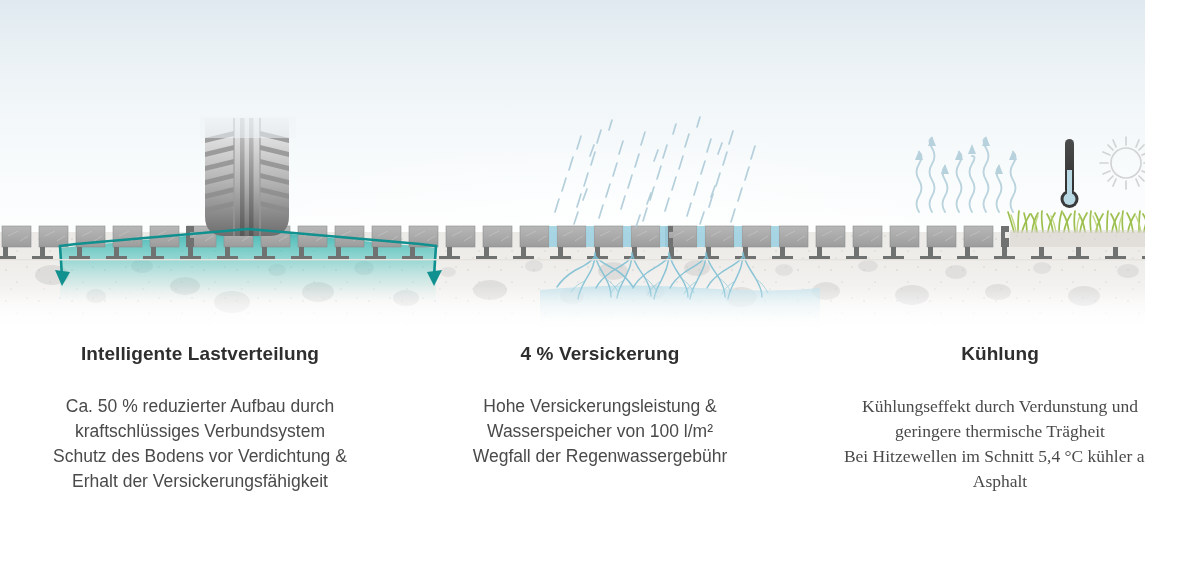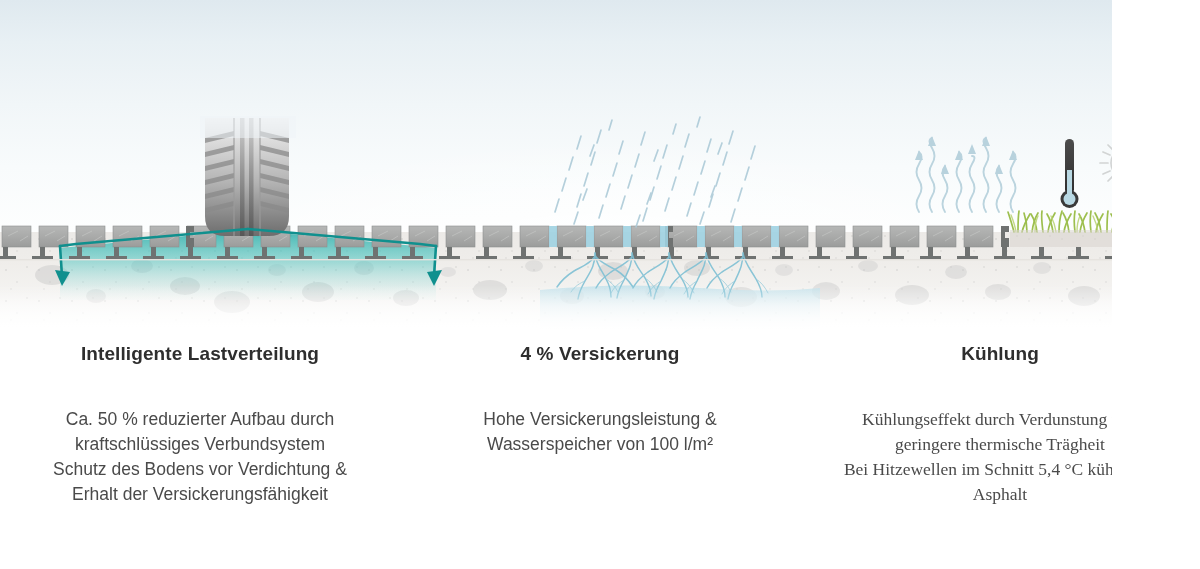--- a/index.html
+++ b/index.html
@@ -2,21 +2,21 @@
 <html lang="de"><head>
 <meta charset="utf-8">
 <title>Infografik</title>
 <style>
   html,body{margin:0;padding:0;}
   body{
     width:1200px;height:569px;overflow:hidden;
     background:#ffffff;
     font-family:"Liberation Sans","DejaVu Sans",sans-serif;
   }
-  #stage{position:relative;width:1112px;height:569px;overflow:hidden;background:#fff;}
+  #stage{position:relative;width:1112px;height:569px;overflow:hidden;background:#fff;padding-left:33px;}
 
   
   .sky{
     position:absolute;left:0;top:0;width:1200px;height:232px;
     background:linear-gradient(180deg,#dfe9ef 0%,#e8f0f4 18%,#f1f6f8 45%,#f8fbfc 72%,#fdfefe 100%);
   }
   .sky-hilight{
     position:absolute;left:0;top:0;width:1200px;height:232px;
     background:radial-gradient(ellipse 620px 200px at 50% 120%,rgba(255,255,255,.92),rgba(255,255,255,0) 70%);
   }
@@ -44,21 +44,21 @@
   
   .cols{position:absolute;left:0;top:330px;width:1200px;height:239px;display:flex;}
   .col{flex:1 1 0;display:flex;flex-direction:column;align-items:center;}
   .col-title{
     font-size:19px;font-weight:bold;color:#2e2e2e;letter-spacing:.1px;
     margin-top:13px;text-align:center;
   }
   .col-body{
     font-size:17.5px;color:#4a4a4a;text-align:center;line-height:1.43;font-weight:400;
   }
-  .body-1{margin-top:42px;}
+  .body-1{margin-top:29px;}
   .body-2{}
   .col-1 .col-body{width:330px;}
   .col-2 .col-body{width:310px;text-align:center;}
   .col-3 .col-body{width:320px;font-family:Liberation Serif, serif;}
 
   svg{display:block;}
   .scene{position:absolute;left:0;top:0;width:1200px;height:332px;}
 </style>
 </head>
 <body>
@@ -537,20 +537,21 @@
 
     <div class="col col-1">
       <div class="col-title">Intelligente Lastverteilung</div>
       <div class="col-body body-1">Ca. 50 % reduzierter Aufbau durch kraftschlüssiges Verbundsystem</div>
       <div class="col-body body-2">Schutz des Bodens vor Verdichtung &amp; Erhalt der Versickerungsfähigkeit</div>
     </div>
 
     <div class="col col-2">
       <div class="col-title">4 % Versickerung</div>
       <div class="col-body body-1">Hohe Versickerungsleistung &amp; Wasserspeicher von 100 l/m²</div>
+      <div class="col-body body-2">Wegfall der Regenwassergebühr</div>
     </div>
 
     <div class="col col-3">
       <div class="col-title">Kühlung</div>
       <div class="col-body body-1">Kühlungseffekt durch Verdunstung und geringere thermische Trägheit</div>
       <div class="col-body body-2">Bei Hitzewellen im Schnitt 5,4 °C kühler als Asphalt</div>
     </div>
 
   </div>
 </div>

